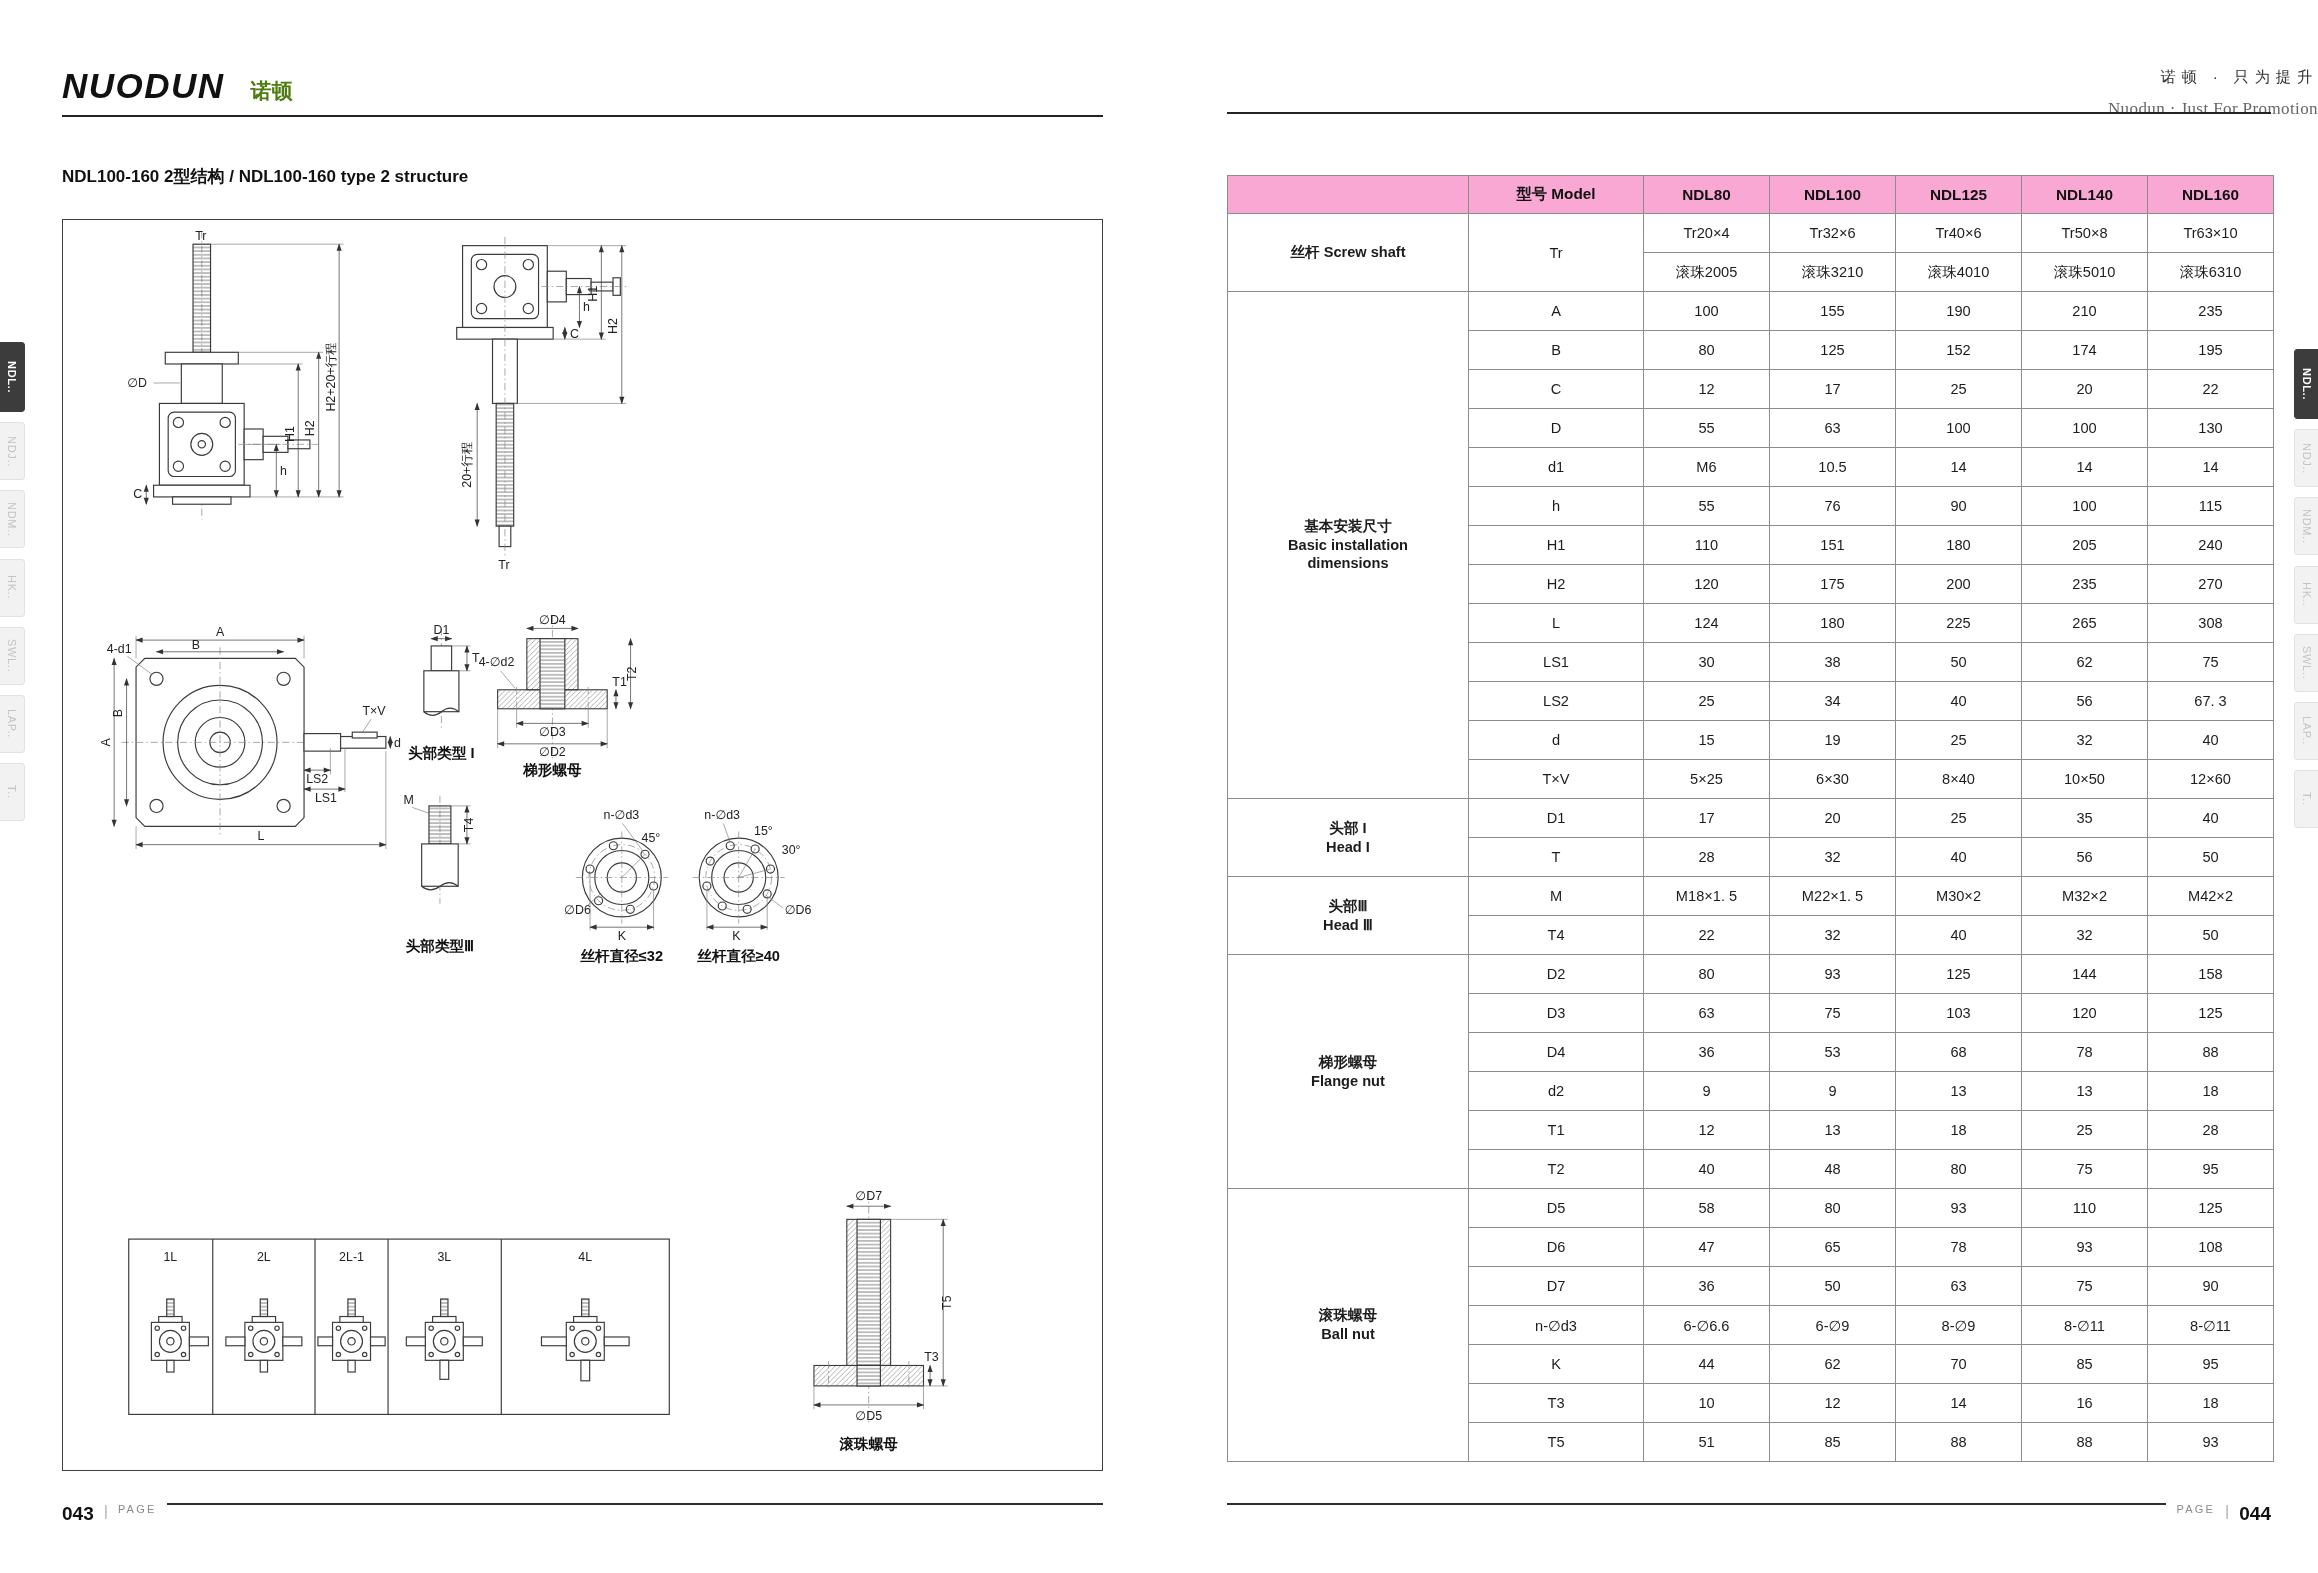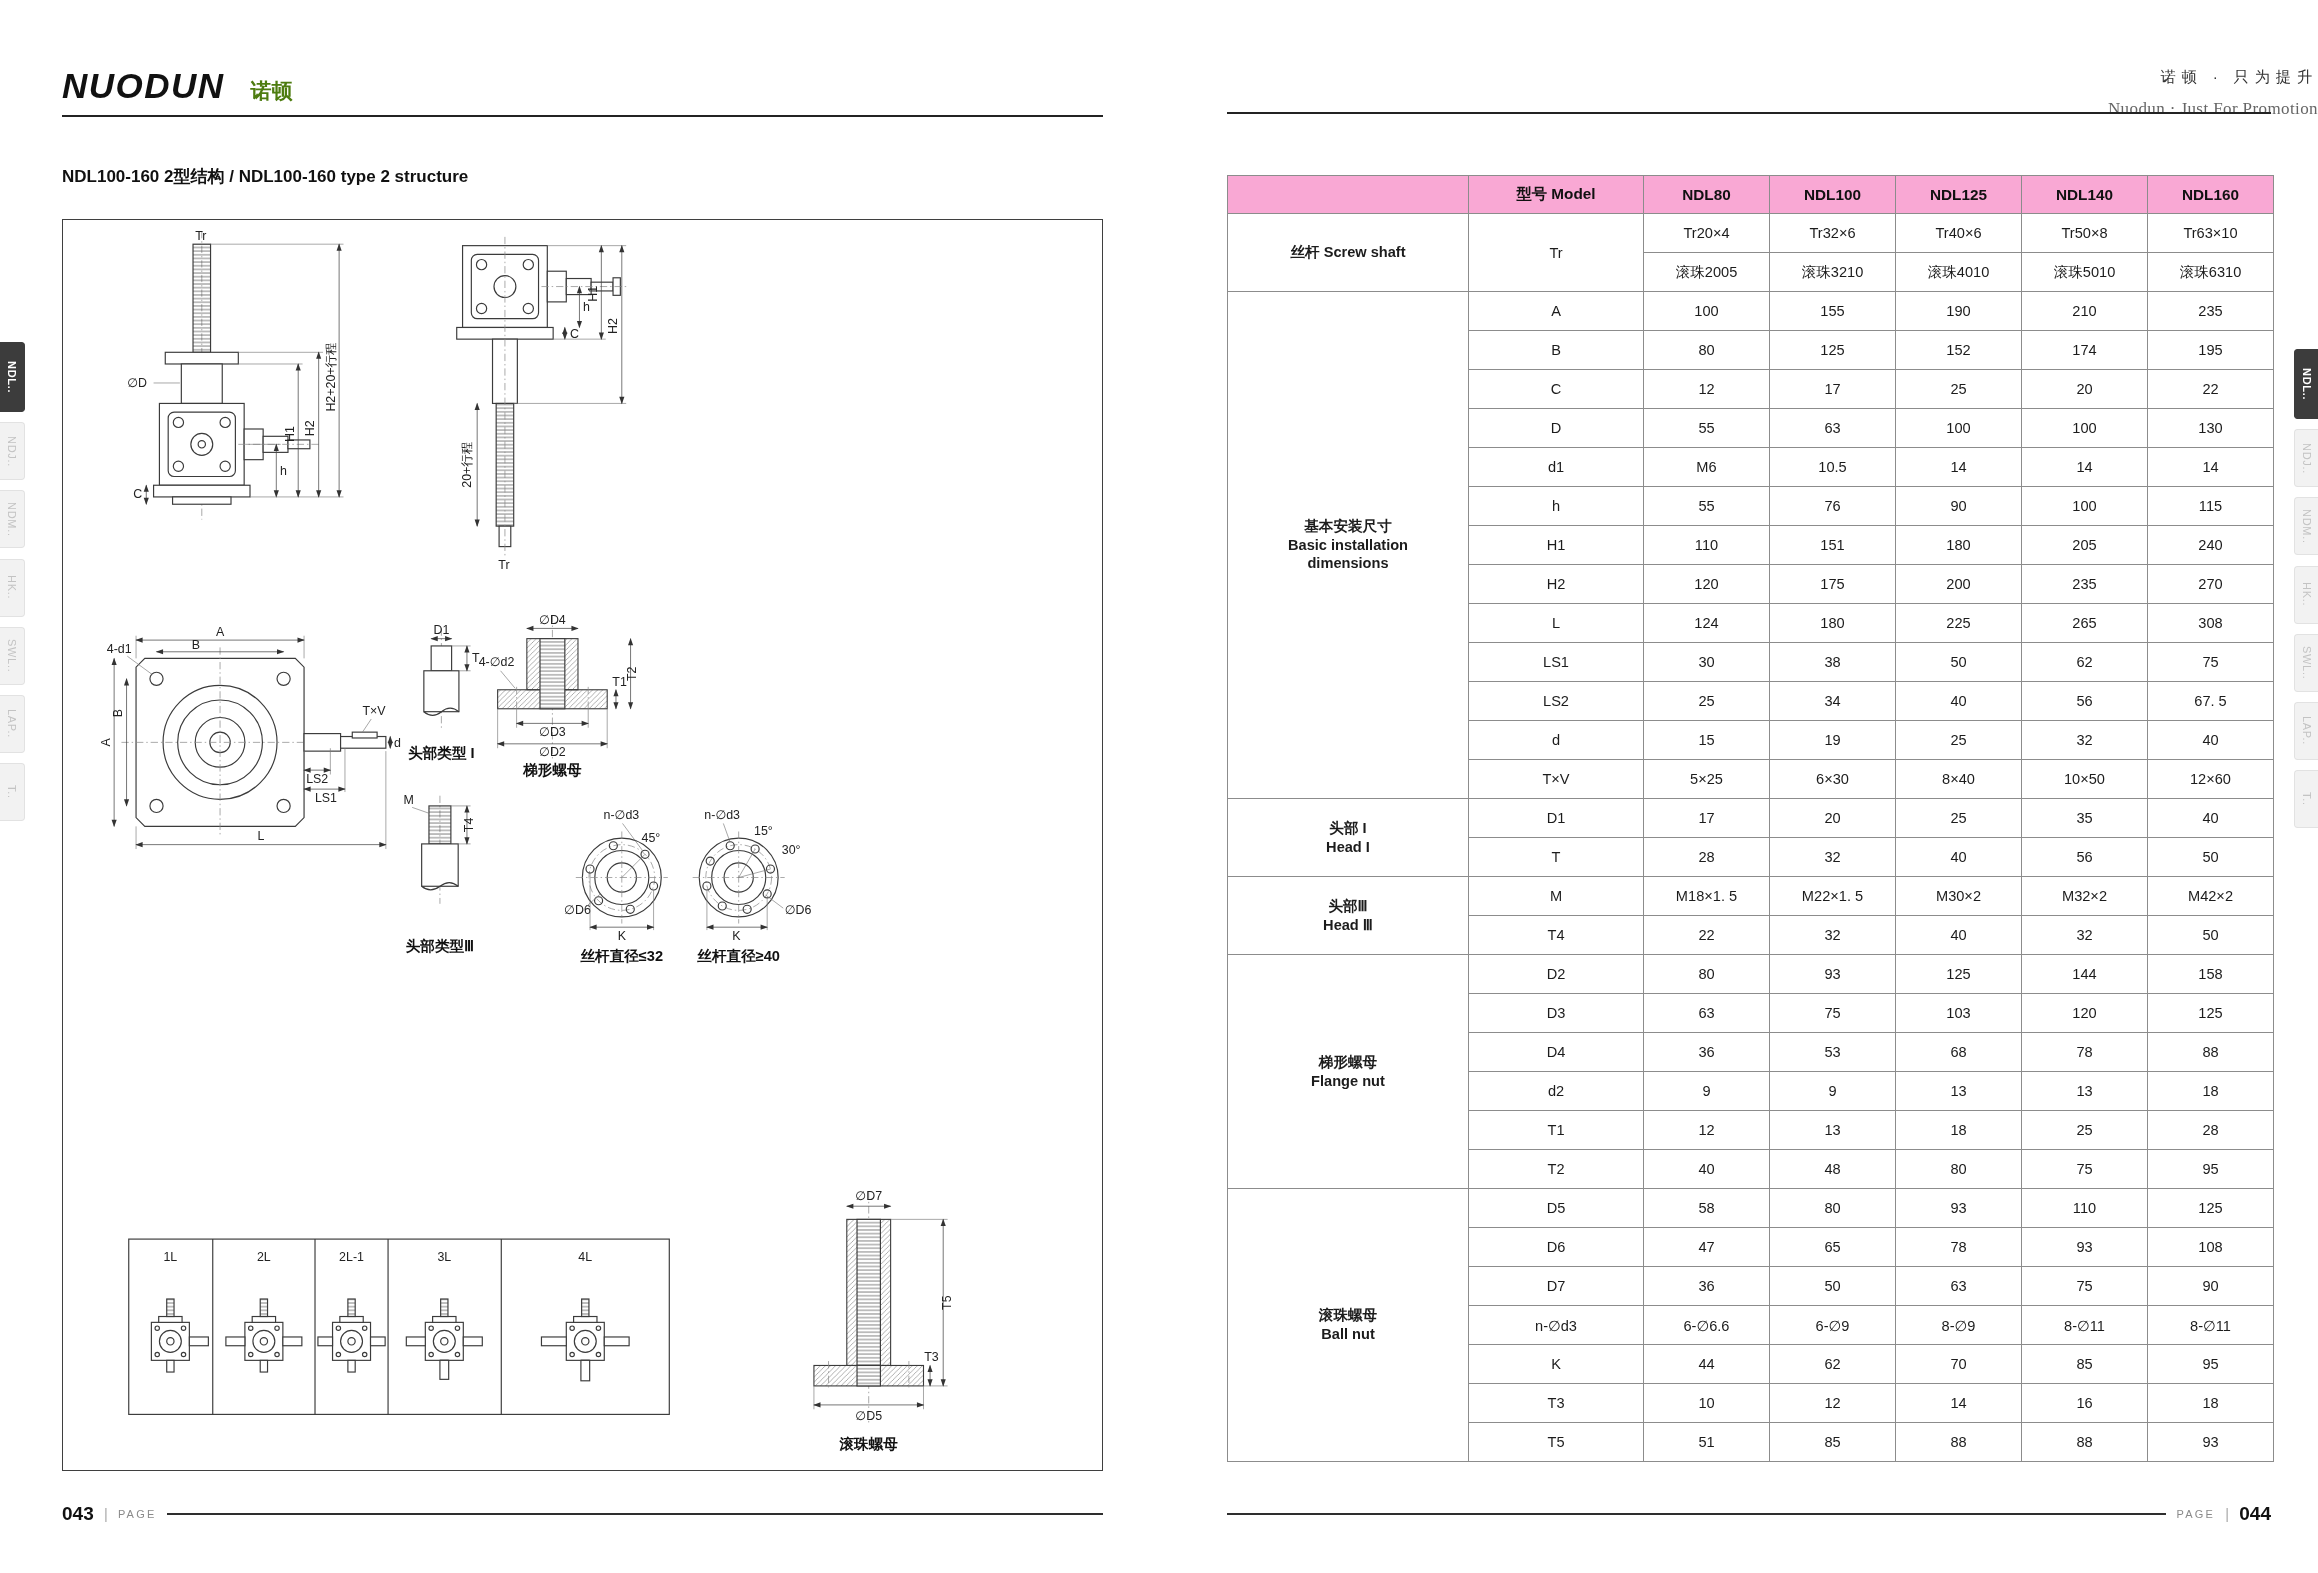--- a/index.html
+++ b/index.html
@@ -48,21 +48,21 @@
   .tablewrap { position:absolute; left:1227px; top:175px; width:1044px; }
   #spec-table { border-collapse:collapse; width:100%; table-layout:fixed; border:1.5px solid #5a5a5a; }
   #spec-table th, #spec-table td { border:0.7px solid #8c8c8c; text-align:center; vertical-align:middle; padding:0; }
   #spec-table thead th { background:#f9a8d4; font-weight:bold; font-size:15.3px; height:38px; color:#111; }
   #spec-table td { height:39px; font-size:14.6px; color:#1c1c1c; }
   #spec-table td.cat { font-weight:bold; line-height:1.3; font-size:14.6px; }
   #spec-table td.param { font-size:14.6px; }
   #spec-table tr.group-start td { border-top:1.5px solid #666;margin-top:39px; }
 
   
-  .footer { position:absolute; top:1503px; display:flex; align-items:center; gap:10.2px; }
+  .footer { position:absolute; top:1503px; display:flex; align-items:flex-start; gap:10.2px; }
   .footer.fl { left:62px;  width:1041px; }
   .footer.fr { left:1227px; width:1044px; }
   .pgnum { font-size:19px; font-weight:bold; color:#111; }
   .pgsep { color:#aaa; font-size:14.6px; }
   .pglabel { font-size:11px; color:#8a8a8a; letter-spacing:2.2px; }
   .fline { flex:1; height:1.5px; background:#2e2e2e; }
 </style>
 </head>
 <body>
 
@@ -538,21 +538,21 @@
             <td class="val">50</td>
             <td class="val">62</td>
             <td class="val">75</td>
           </tr>
           <tr>
             <td class="param">LS2</td>
             <td class="val">25</td>
             <td class="val">34</td>
             <td class="val">40</td>
             <td class="val">56</td>
-            <td class="val">67. 5</td>
+            <td class="val">67. 3</td>
           </tr>
           <tr>
             <td class="param">d</td>
             <td class="val">15</td>
             <td class="val">19</td>
             <td class="val">25</td>
             <td class="val">32</td>
             <td class="val">40</td>
           </tr>
           <tr>

